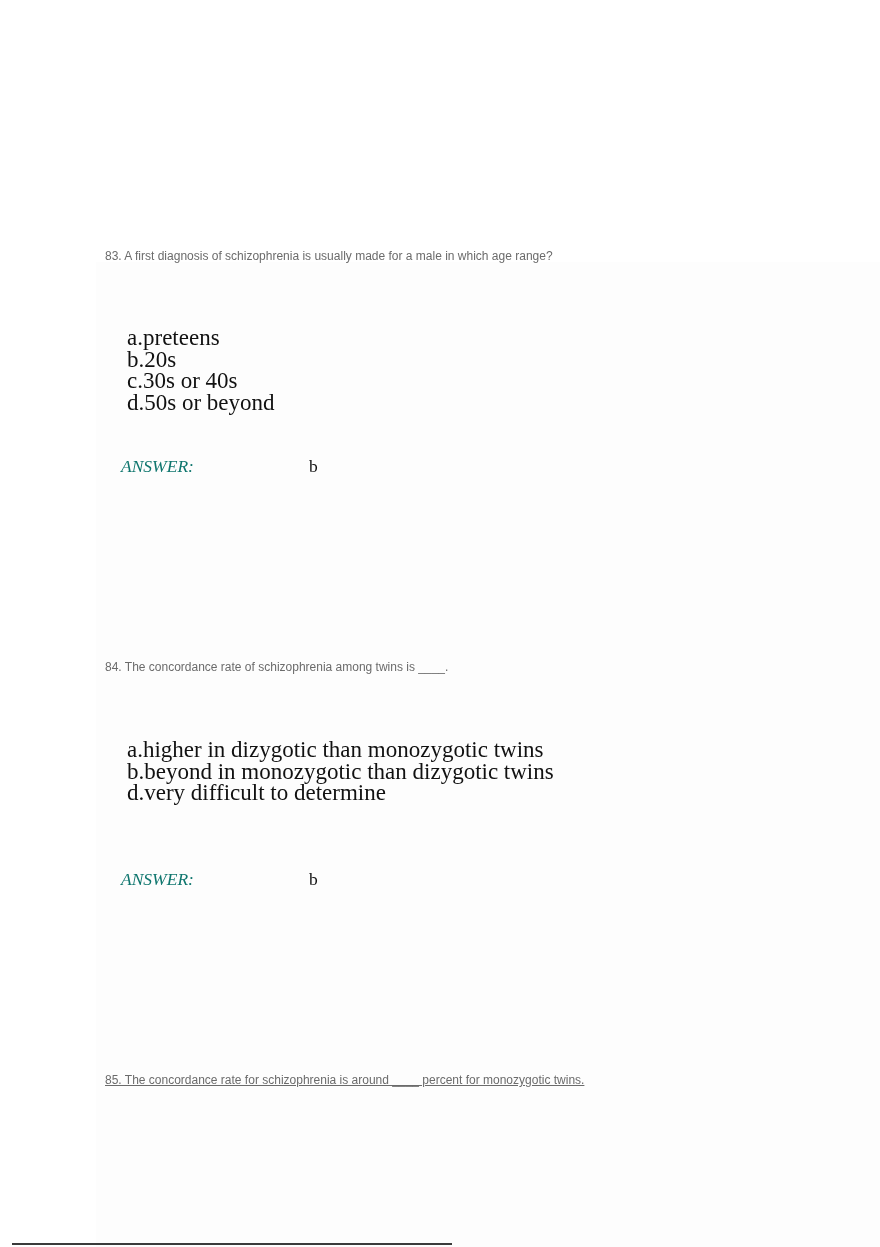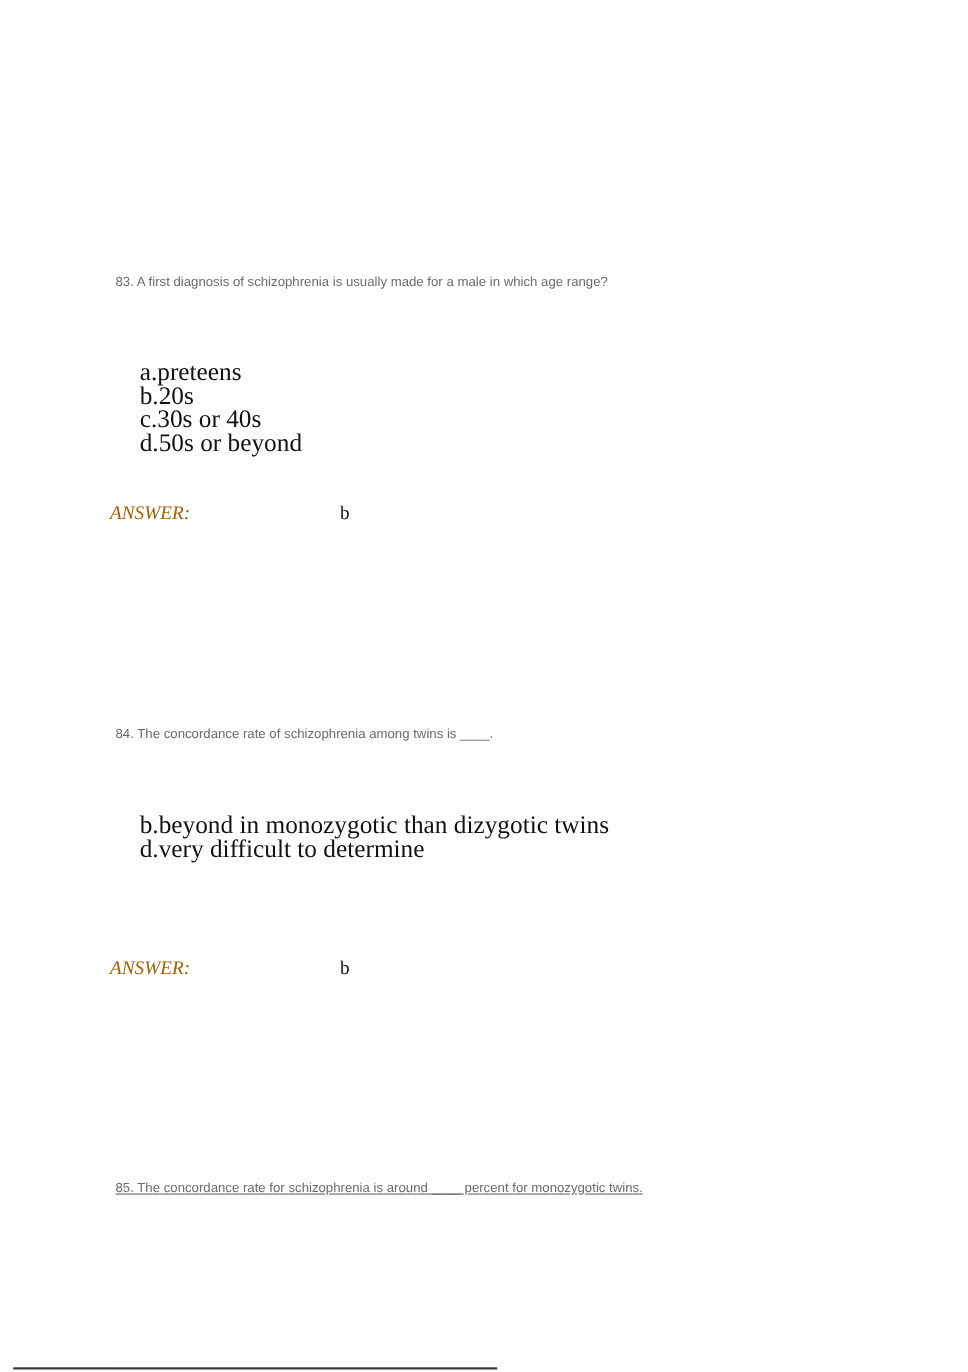--- a/index.html
+++ b/index.html
@@ -35,25 +35,25 @@
       left: 127px;
       font-family: "Liberation Serif", serif;
       font-size: 23px;
       line-height: 21.7px;
       color: #111111;
     }
     .option { white-space: nowrap; }
     .opt-letter { display: inline-block; }
     .answer-label {
       position: absolute;
-      left: 100px;
+      left: 121px;
       font-family: "Liberation Serif", serif;
       font-style: italic;
       font-size: 17.5px;
-      color: #a16207;
+      color: #0f766e;
     }
     .answer-value {
       position: absolute;
       left: 309px;
       font-family: "Liberation Serif", serif;
       font-size: 17.5px;
       color: #111111;
     }
     .footer-rule {
       position: absolute;
@@ -74,20 +74,21 @@
   <div class="option"><span class="opt-letter">a.</span><span>preteens</span></div>
   <div class="option"><span class="opt-letter">b.</span><span>20s</span></div>
   <div class="option"><span class="opt-letter">c.</span><span>30s or 40s</span></div>
   <div class="option"><span class="opt-letter">d.</span><span>50s or beyond</span></div>
 </div>
 <div class="answer-label" style="top:456px;">ANSWER:</div>
 <div class="answer-value" style="top:456px;">b</div>
 
 <div class="question" style="top:658px;">84. The concordance rate of schizophrenia among twins is ____.</div>
 <div class="options" style="top:739px;">
+  <div class="option"><span class="opt-letter">a.</span><span>higher in dizygotic than monozygotic twins</span></div>
   <div class="option"><span class="opt-letter">b.</span><span>beyond in monozygotic than dizygotic twins</span></div>
   <div class="option"><span class="opt-letter">d.</span><span>very difficult to determine</span></div>
 </div>
 <div class="answer-label" style="top:869px;">ANSWER:</div>
 <div class="answer-value" style="top:869px;">b</div>
 
 <div class="question" style="top:1071px; width:590px;text-decoration:underline;">85. The concordance rate for schizophrenia is around ____ percent for monozygotic twins.</div>
 
 <div class="footer-rule"></div>
 

